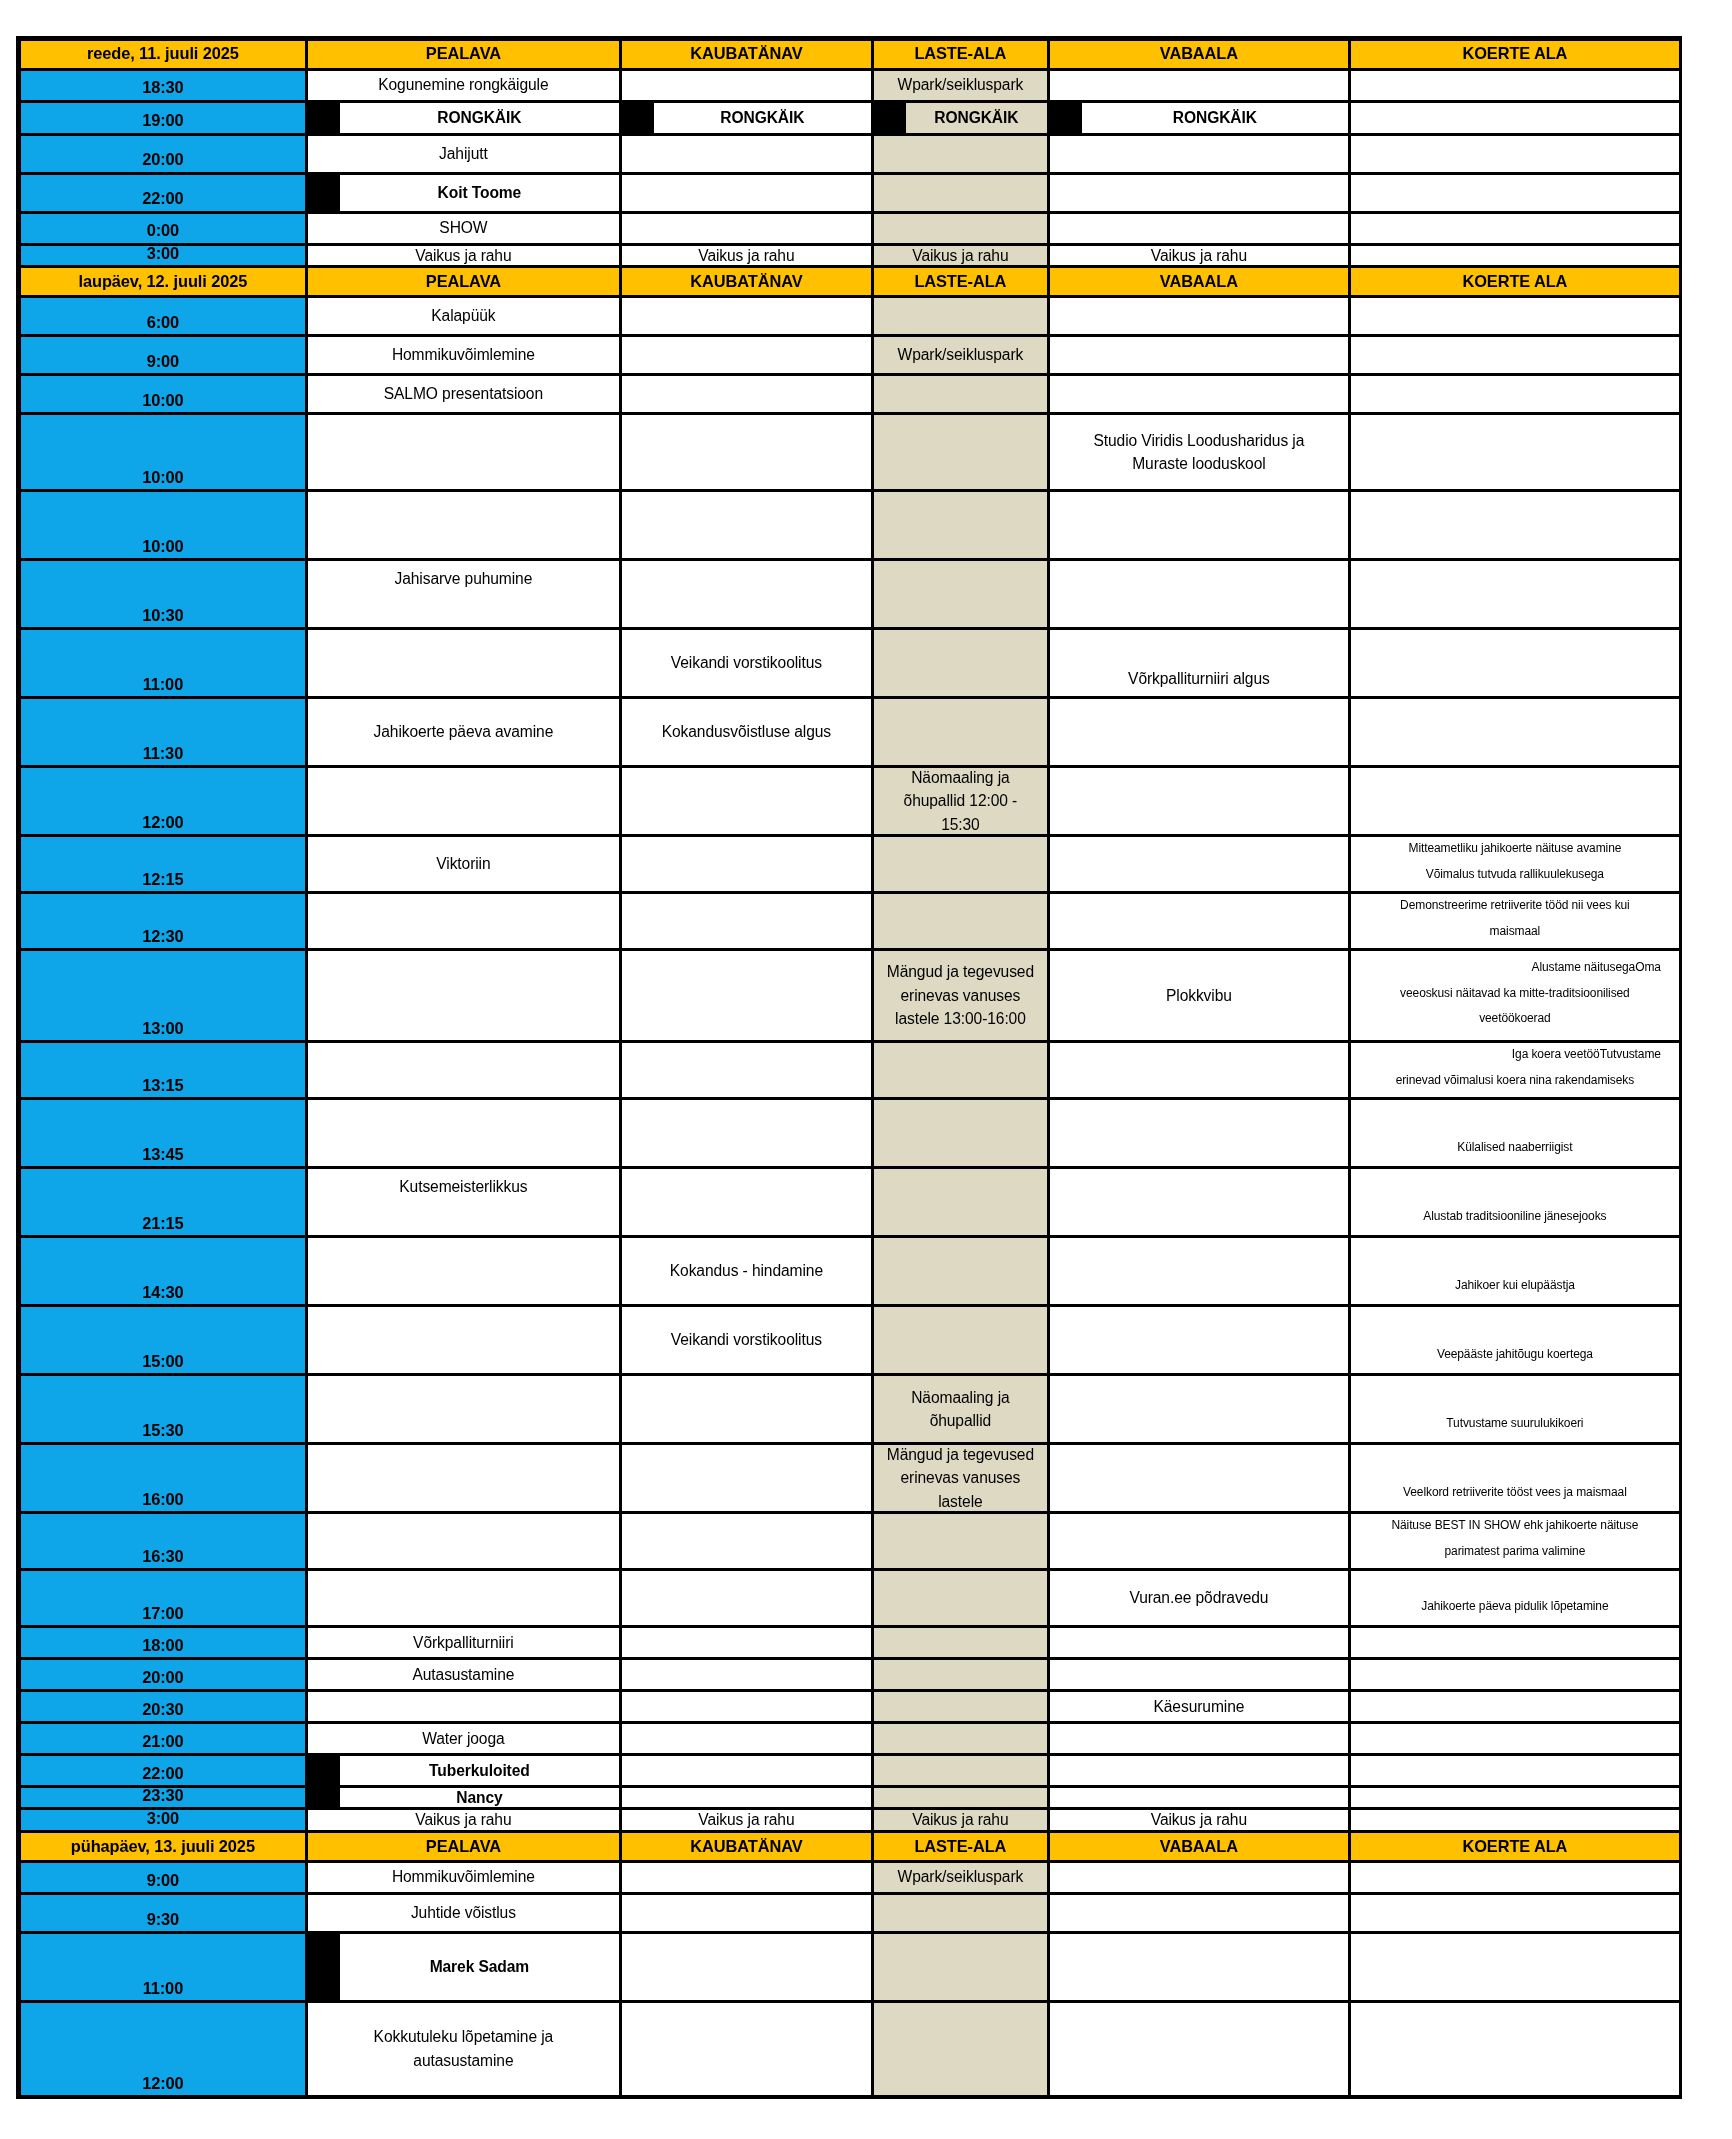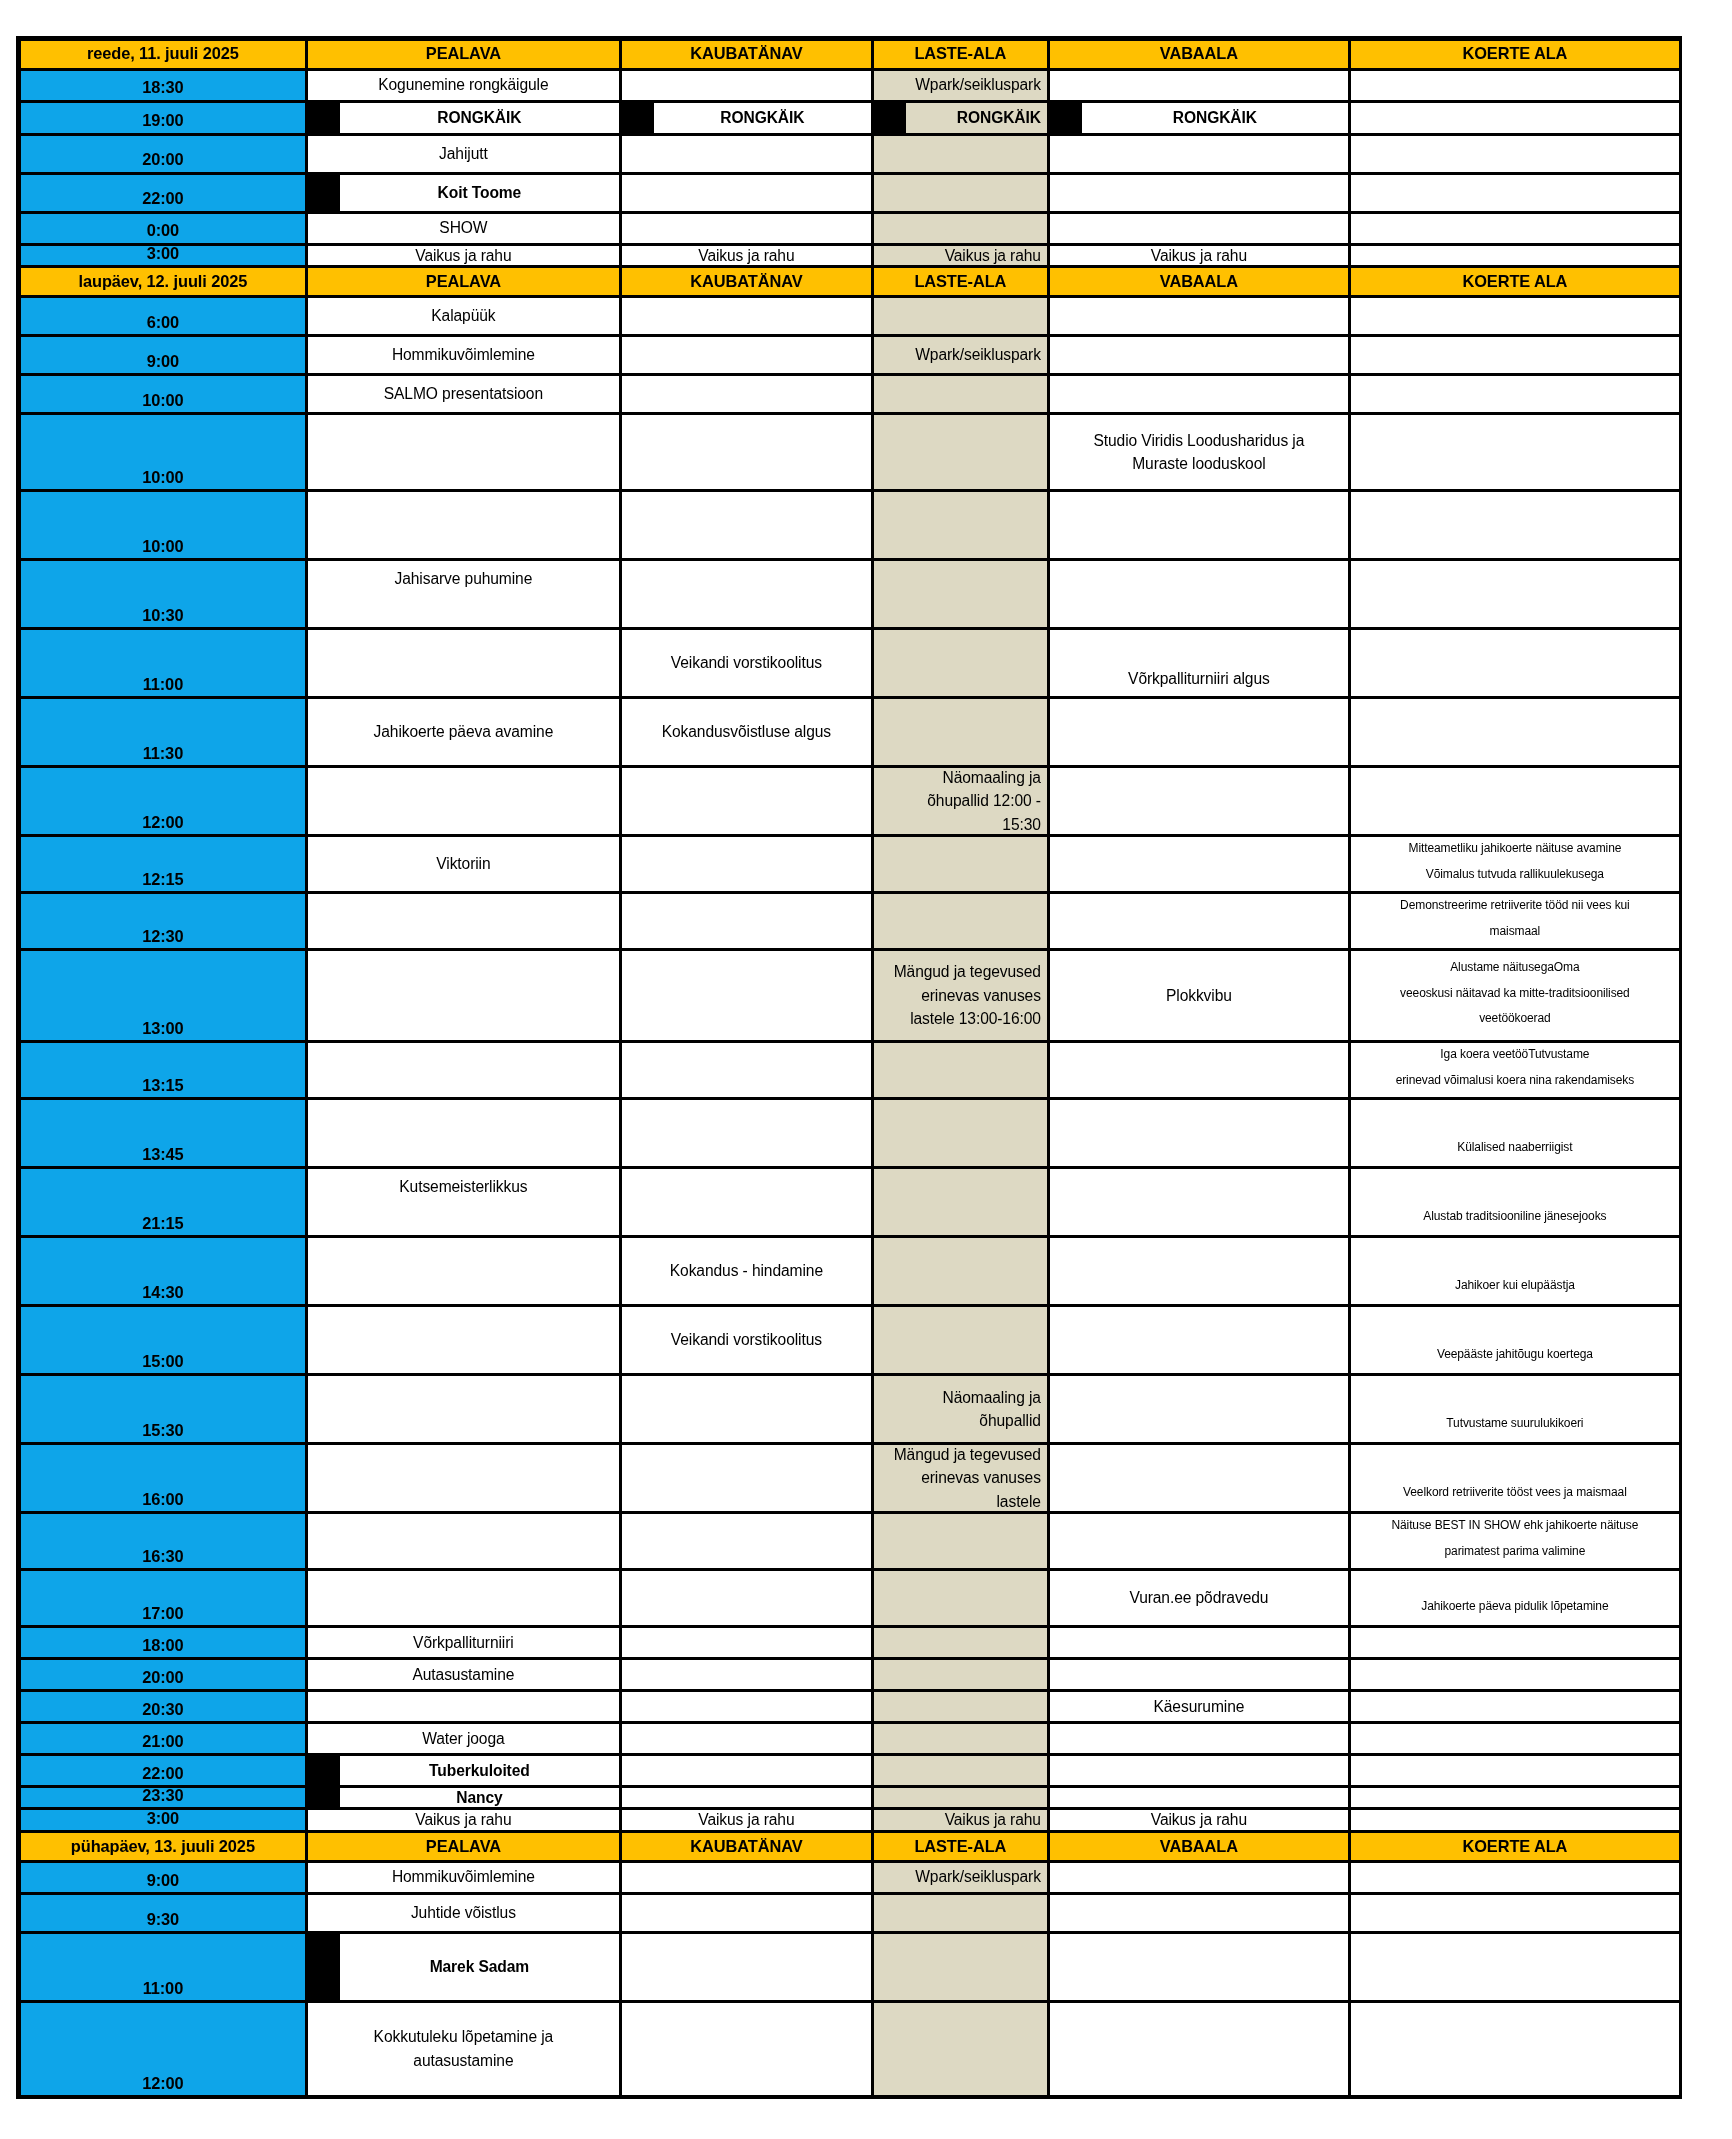--- a/index.html
+++ b/index.html
@@ -22,27 +22,27 @@
   }
   .header-cell{
     background:#FFC000;font-weight:bold;font-size:16.4px;line-height:1.05;
     padding:0 3px;
   }
   .time-cell{
     background:#0ea5e9;font-weight:bold;font-size:16.4px;line-height:1;
     justify-content:flex-end;padding-bottom:3.7px;
   }
   .body-cell{font-size:15.6px;line-height:1.5;padding:1.5px 6px;}
-  .laste{background:#DDD9C3;text-align:right;}
+  .laste{background:#DDD9C3;}
   .small{font-size:12px;line-height:2.1;padding:0 18px 4.5px;}
   .bold{font-weight:bold;margin-left:32px;}
   .va-t{justify-content:flex-start;padding-top:6px;}
   .va-b{justify-content:flex-end;padding-bottom:6px;}
   .line{width:100%;}
-  .split{display:flex;flex-direction:row;justify-content:center;width:100%;text-align:left;}
+  .split{display:flex;flex-direction:row;justify-content:flex-end;width:100%;text-align:left;}
 </style>
 </head>
 <body>
 
 <div class="grid" id="schedule-grid" style="grid-template-rows: 27px 29px 30px 36px 36px 29px 19.4px 27px 36px 36px 36px 74px 66px 66px 66px 66px 66px 54px 54px 89px 54px 66px 66px 66px 66px 66px 66px 54px 54px 29px 29px 29px 29px 29px 19.4px 19.4px 27px 29px 36px 66px 92px;">
     <div class="cell header-cell">reede, 11. juuli 2025</div>
     <div class="cell header-cell">PEALAVA</div>
     <div class="cell header-cell">KAUBATÄNAV</div>
     <div class="cell header-cell">LASTE-ALA</div>
     <div class="cell header-cell">VABAALA</div>

